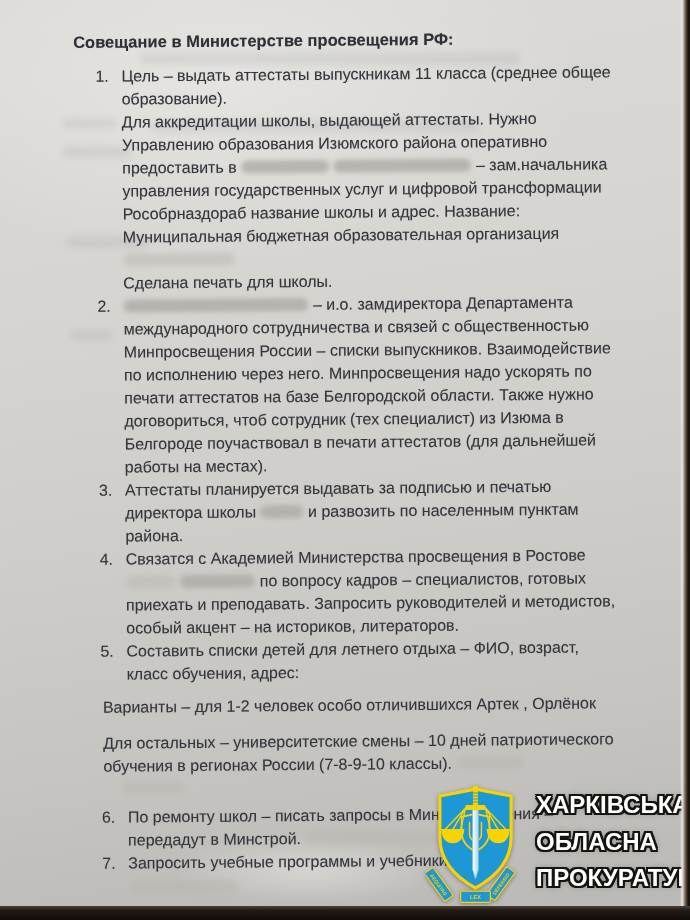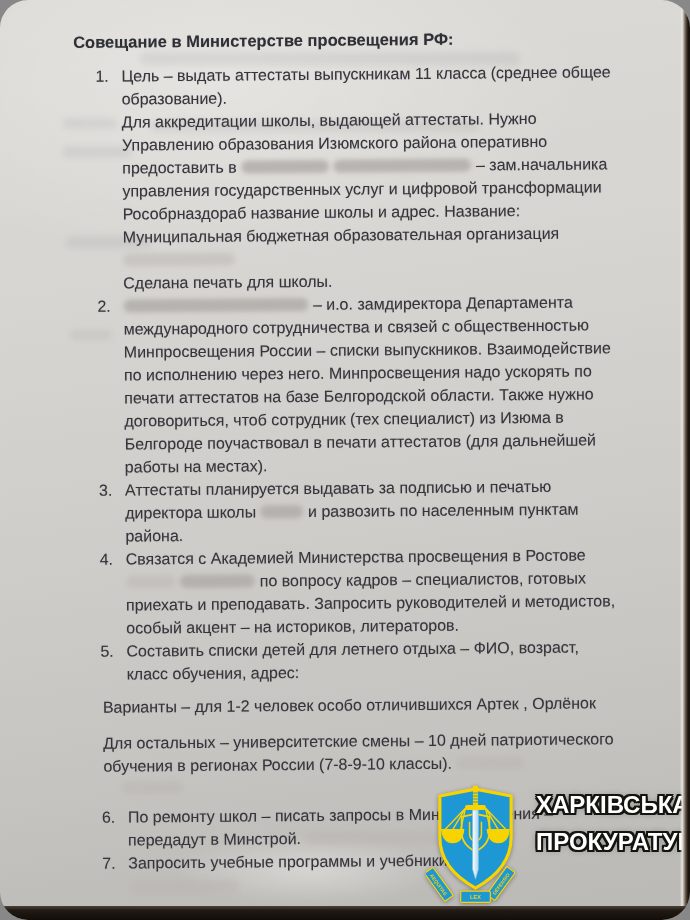--- a/index.html
+++ b/index.html
@@ -4,21 +4,20 @@
 <style>
   html,body{margin:0;padding:0;background:#888;}
   .photo{
     position:relative;
     width:690px;height:920px;
     overflow:hidden;
     font-family:"Liberation Sans","DejaVu Sans",sans-serif;
     background:
       radial-gradient(ellipse 520px 260px at 32% 9%, rgba(255,255,255,.30), rgba(255,255,255,0) 70%),
       linear-gradient(172deg,#dcdad6 0%,#d7d5d1 30%,#cfcdc9 55%,#c6c4c0 78%,#bcbab6 96%);
-    border-radius: 28px;
   }
   
   .ghost{position:absolute;border-radius:6px;background:#7d8089;opacity:.13;filter:blur(3px);}
   .flare{position:absolute;left:170px;top:835px;width:280px;height:70px;
     background:radial-gradient(ellipse,rgba(255,255,255,.38),rgba(255,255,255,0) 70%);filter:blur(5px);}
   
   .edge-right{position:absolute;right:0;top:0;width:10px;height:920px;
     background:linear-gradient(90deg,rgba(0,0,0,0) 0%,#e9e7e3 22%,#6b5c4e 55%,#1d150f 80%,#17100b 100%);}
   .edge-bottom{position:absolute;left:0;bottom:0;width:690px;height:14px;
     background:linear-gradient(0deg,#120d09 0%,#221b14 70%,#4a423a 100%);}
@@ -194,19 +193,20 @@
         <rect x="0" y="0" width="35" height="10.5" rx="1.5" fill="#1e97d5" stroke="#f8d302" stroke-width="1.2"></rect>
         <text x="17.5" y="7.6" text-anchor="middle" font-family="Liberation Sans,sans-serif" font-size="5" font-weight="bold" fill="#f8d302">DEFENSIO</text>
       </g>
       <g>
         <rect x="35" y="108" width="30" height="11.5" rx="1.5" fill="#1e97d5" stroke="#f8d302" stroke-width="1.2"></rect>
         <text x="50" y="116.3" text-anchor="middle" font-family="Liberation Sans,sans-serif" font-size="5.6" font-weight="bold" fill="#f8d302">LEX</text>
       </g>
     </svg>
     <div class="wm-text">
       <div>ХАРКІВСЬКА</div>
+      <div>ОБЛАСНА</div>
       <div>ПРОКУРАТУРА</div>
     </div>
   </div>
 
   <div class="edge-right"></div>
   <div class="edge-bottom"></div>
 </div>
 
 </body></html>

